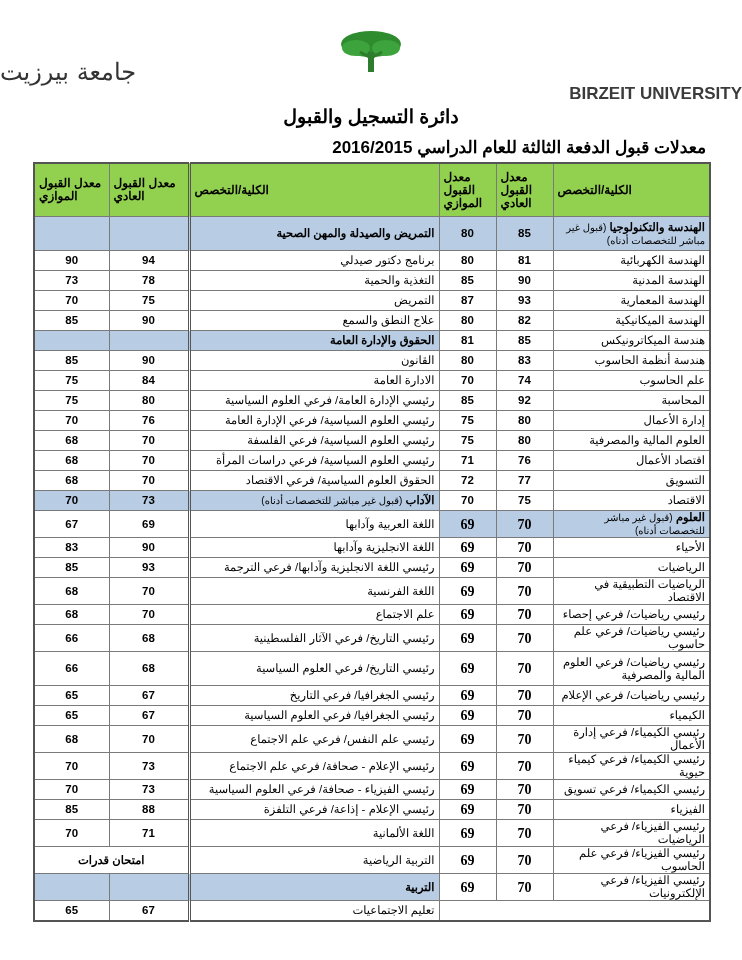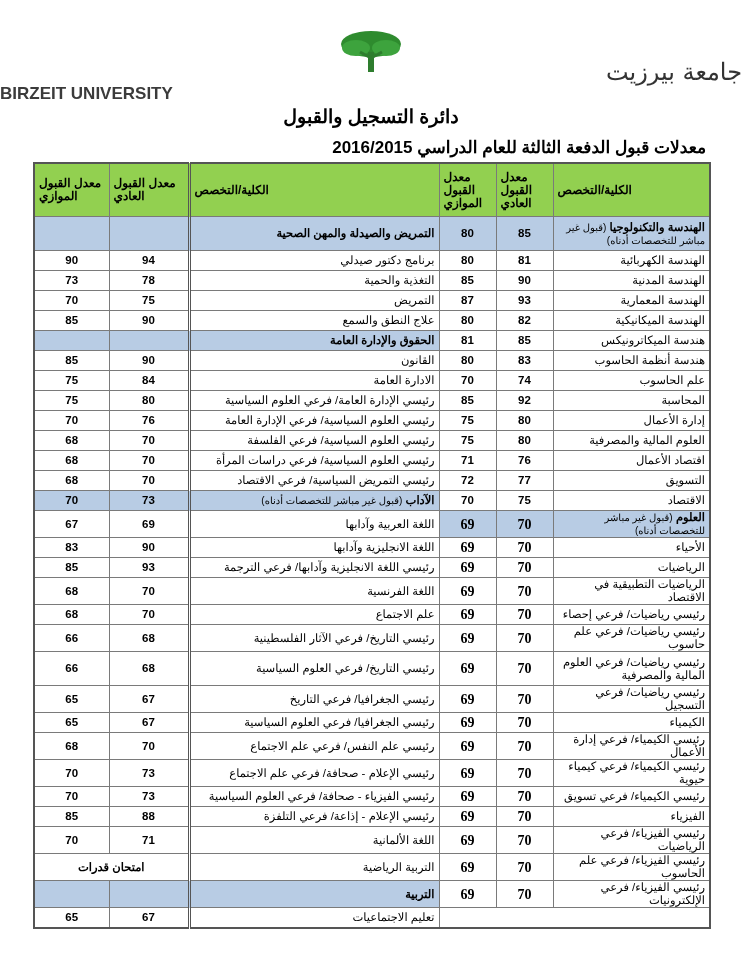--- a/index.html
+++ b/index.html
@@ -1,22 +1,22 @@
 <!DOCTYPE html>
 <html><head>
 <meta charset="utf-8">
 <style>
   html, body { margin:0; padding:0; background:#ffffff; }
   body { width:742px; height:960px; position:relative; overflow:hidden;
          font-family:"DejaVu Sans", "Liberation Sans", sans-serif; color:#000; }
   .logo { position:absolute; left:283px; top:28px; width:176px; height:100px; text-align:center; }
   .logo svg { display:block; margin:0 auto; }
-  .uni-ar { position:absolute; left:0; right:0; top:58px; text-align:right;
+  .uni-ar { position:absolute; left:0; right:0; top:58px; text-align:left;
             font-family:"DejaVu Serif", serif; font-size:24px; color:#333; letter-spacing:1px; }
-  .uni-en { position:absolute; left:0; right:0; top:84px; text-align:left;
+  .uni-en { position:absolute; left:0; right:0; top:84px; text-align:right;
             font-family:"Liberation Sans", sans-serif; font-weight:bold; font-size:17px; color:#3b3b3b; }
   .dept { position:absolute; left:0; right:0; top:105px; text-align:center;
           font-family:"Liberation Sans", sans-serif; font-weight:bold; font-size:19px; direction:rtl; }
   .title { position:absolute; right:36px; top:137px; font-family:"Liberation Sans", sans-serif;
            font-weight:bold; font-size:17px; direction:rtl; }
   .date { position:absolute; left:48px; top:137px; font-family:"Liberation Sans", sans-serif;
           font-weight:bold; font-size:17px;margin-top:22px; }
   table.grid { position:absolute; left:33px; top:162px; width:676px; border-collapse:collapse;
                direction:rtl; table-layout:fixed; border:2px solid #555; }
   table.grid td, table.grid th { border:1px solid #7a7a7a; padding:0 4px; font-size:11.5px;
@@ -162,21 +162,21 @@
         <td class="num">76</td>
         <td class="num">71</td>
         <td class="name divider"><span>رئيسي العلوم السياسية/ فرعي دراسات المرأة</span></td>
         <td class="num">70</td>
         <td class="num">68</td>
       </tr>
       <tr>
         <td class="name"><span>التسويق</span></td>
         <td class="num">77</td>
         <td class="num">72</td>
-        <td class="name divider"><span>رئيسي التمريض السياسية/ فرعي الاقتصاد</span></td>
+        <td class="name divider"><span>الحقوق العلوم السياسية/ فرعي الاقتصاد</span></td>
         <td class="num">70</td>
         <td class="num">68</td>
       </tr>
       <tr>
         <td class="name"><span>الاقتصاد</span></td>
         <td class="num">75</td>
         <td class="num">70</td>
         <td class="name sec divider"><span>الآداب</span> <span class="note">(قبول غير مباشر للتخصصات أدناه)</span></td>
         <td class="num sec">73</td>
         <td class="num sec">70</td>
@@ -231,21 +231,21 @@
       </tr>
       <tr class="tall">
         <td class="name"><span>رئيسي رياضيات/ فرعي العلوم المالية والمصرفية</span></td>
         <td class="num serif">70</td>
         <td class="num serif">69</td>
         <td class="name divider"><span>رئيسي التاريخ/ فرعي العلوم السياسية</span></td>
         <td class="num">68</td>
         <td class="num">66</td>
       </tr>
       <tr>
-        <td class="name"><span>رئيسي رياضيات/ فرعي التسجيل</span></td>
+        <td class="name"><span>رئيسي رياضيات/ فرعي الإعلام</span></td>
         <td class="num serif">70</td>
         <td class="num serif">69</td>
         <td class="name divider"><span>رئيسي الجغرافيا/ فرعي التاريخ</span></td>
         <td class="num">67</td>
         <td class="num">65</td>
       </tr>
       <tr>
         <td class="name"><span>الكيمياء</span></td>
         <td class="num serif">70</td>
         <td class="num serif">69</td>

